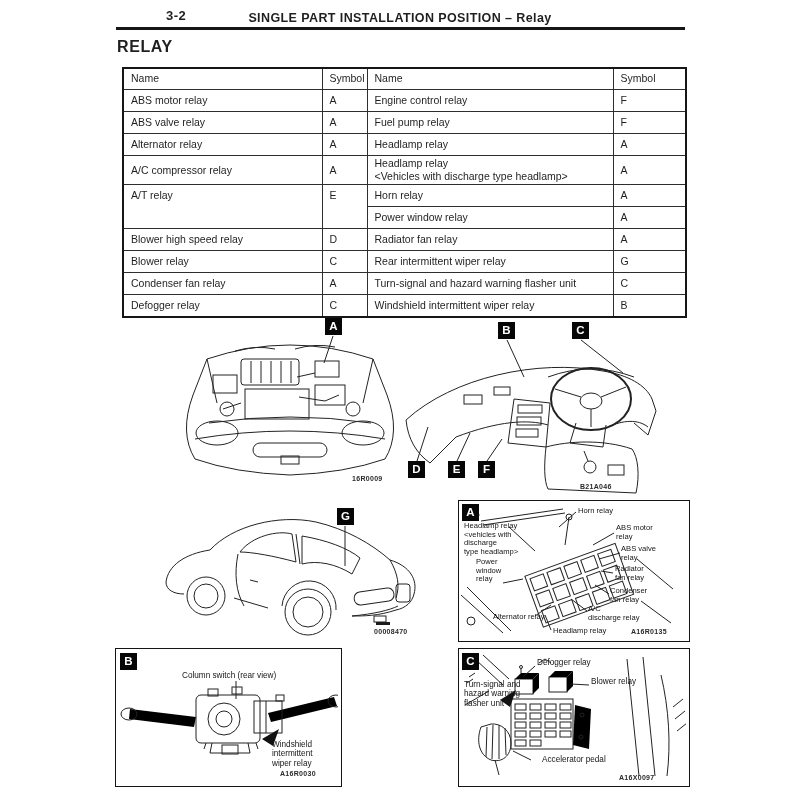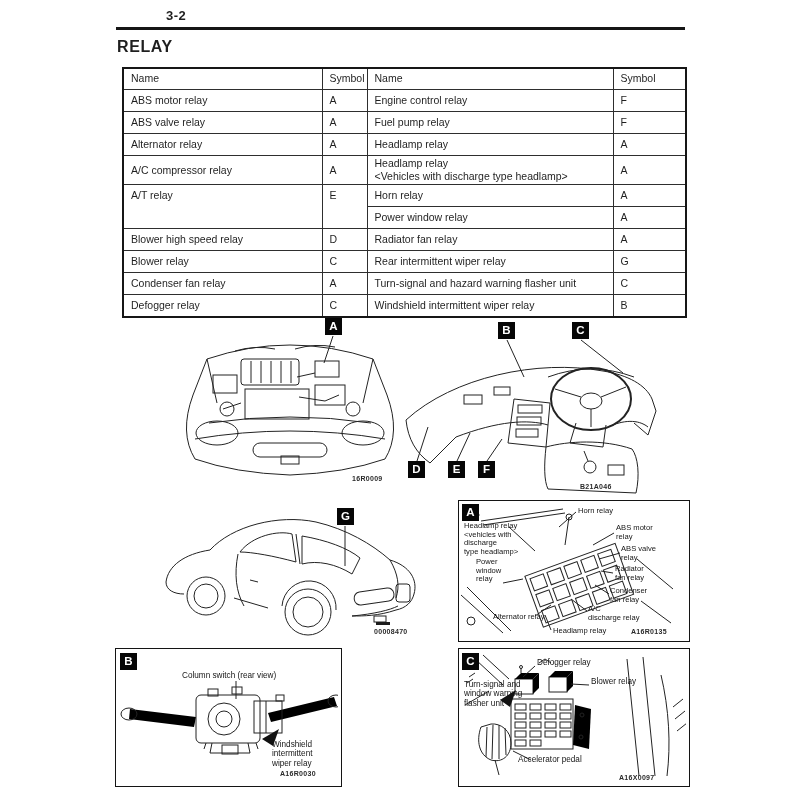--- a/index.html
+++ b/index.html
@@ -30,20 +30,21 @@
   .stroke, .fig path, .fig line, .fig circle, .fig ellipse, .fig rect, .fig polyline
        {stroke:#232323;fill:none;stroke-width:1;}
   .barmark{position:absolute;background:#1c1c1c;}
 </style>
 </head>
 <body>
 
 <div class="page">
 
   <div class="sec-num">3-2</div>
+  <div class="hdr-title">SINGLE PART INSTALLATION POSITION – Relay</div>
   <div class="hdr-rule"></div>
   <div class="relay-heading">RELAY</div>
 
   <table class="relay-table">
     <colgroup>
         <col style="width:199px">
         <col style="width:45px">
         <col style="width:246px">
         <col style="width:73px">
       </colgroup>
@@ -383,20 +384,20 @@
       <line x1="76" y1="17" x2="64" y2="28"></line>
       <line x1="130" y1="36" x2="112" y2="35"></line>
       <line x1="72" y1="111" x2="54" y2="102"></line>
       <polygon points="41,51 57,41 51,58" style="fill:#111;stroke:none"></polygon>
     </svg>
     <div class="lbl" style="left:3px;top:4px;">C</div>
     <div class="co b8" style="left:78px;top:9px;">Defogger relay</div>
     <div class="co b8" style="left:132px;top:28px;">Blower relay</div>
     <div class="co b8" style="left:5px;top:31px;">
       <div>Turn-signal and</div>
-      <div>window warning</div>
+      <div>hazard warning</div>
       <div>flasher unit</div>
     </div>
-    <div class="co b8" style="left:59px;top:106px;">Accelerator pedal</div>
+    <div class="co b8" style="left:83px;top:106px;">Accelerator pedal</div>
     <div class="code" style="left:160px;top:125px;">A16X0097</div>
   </div>
 
 </div>
 
 </body></html>

